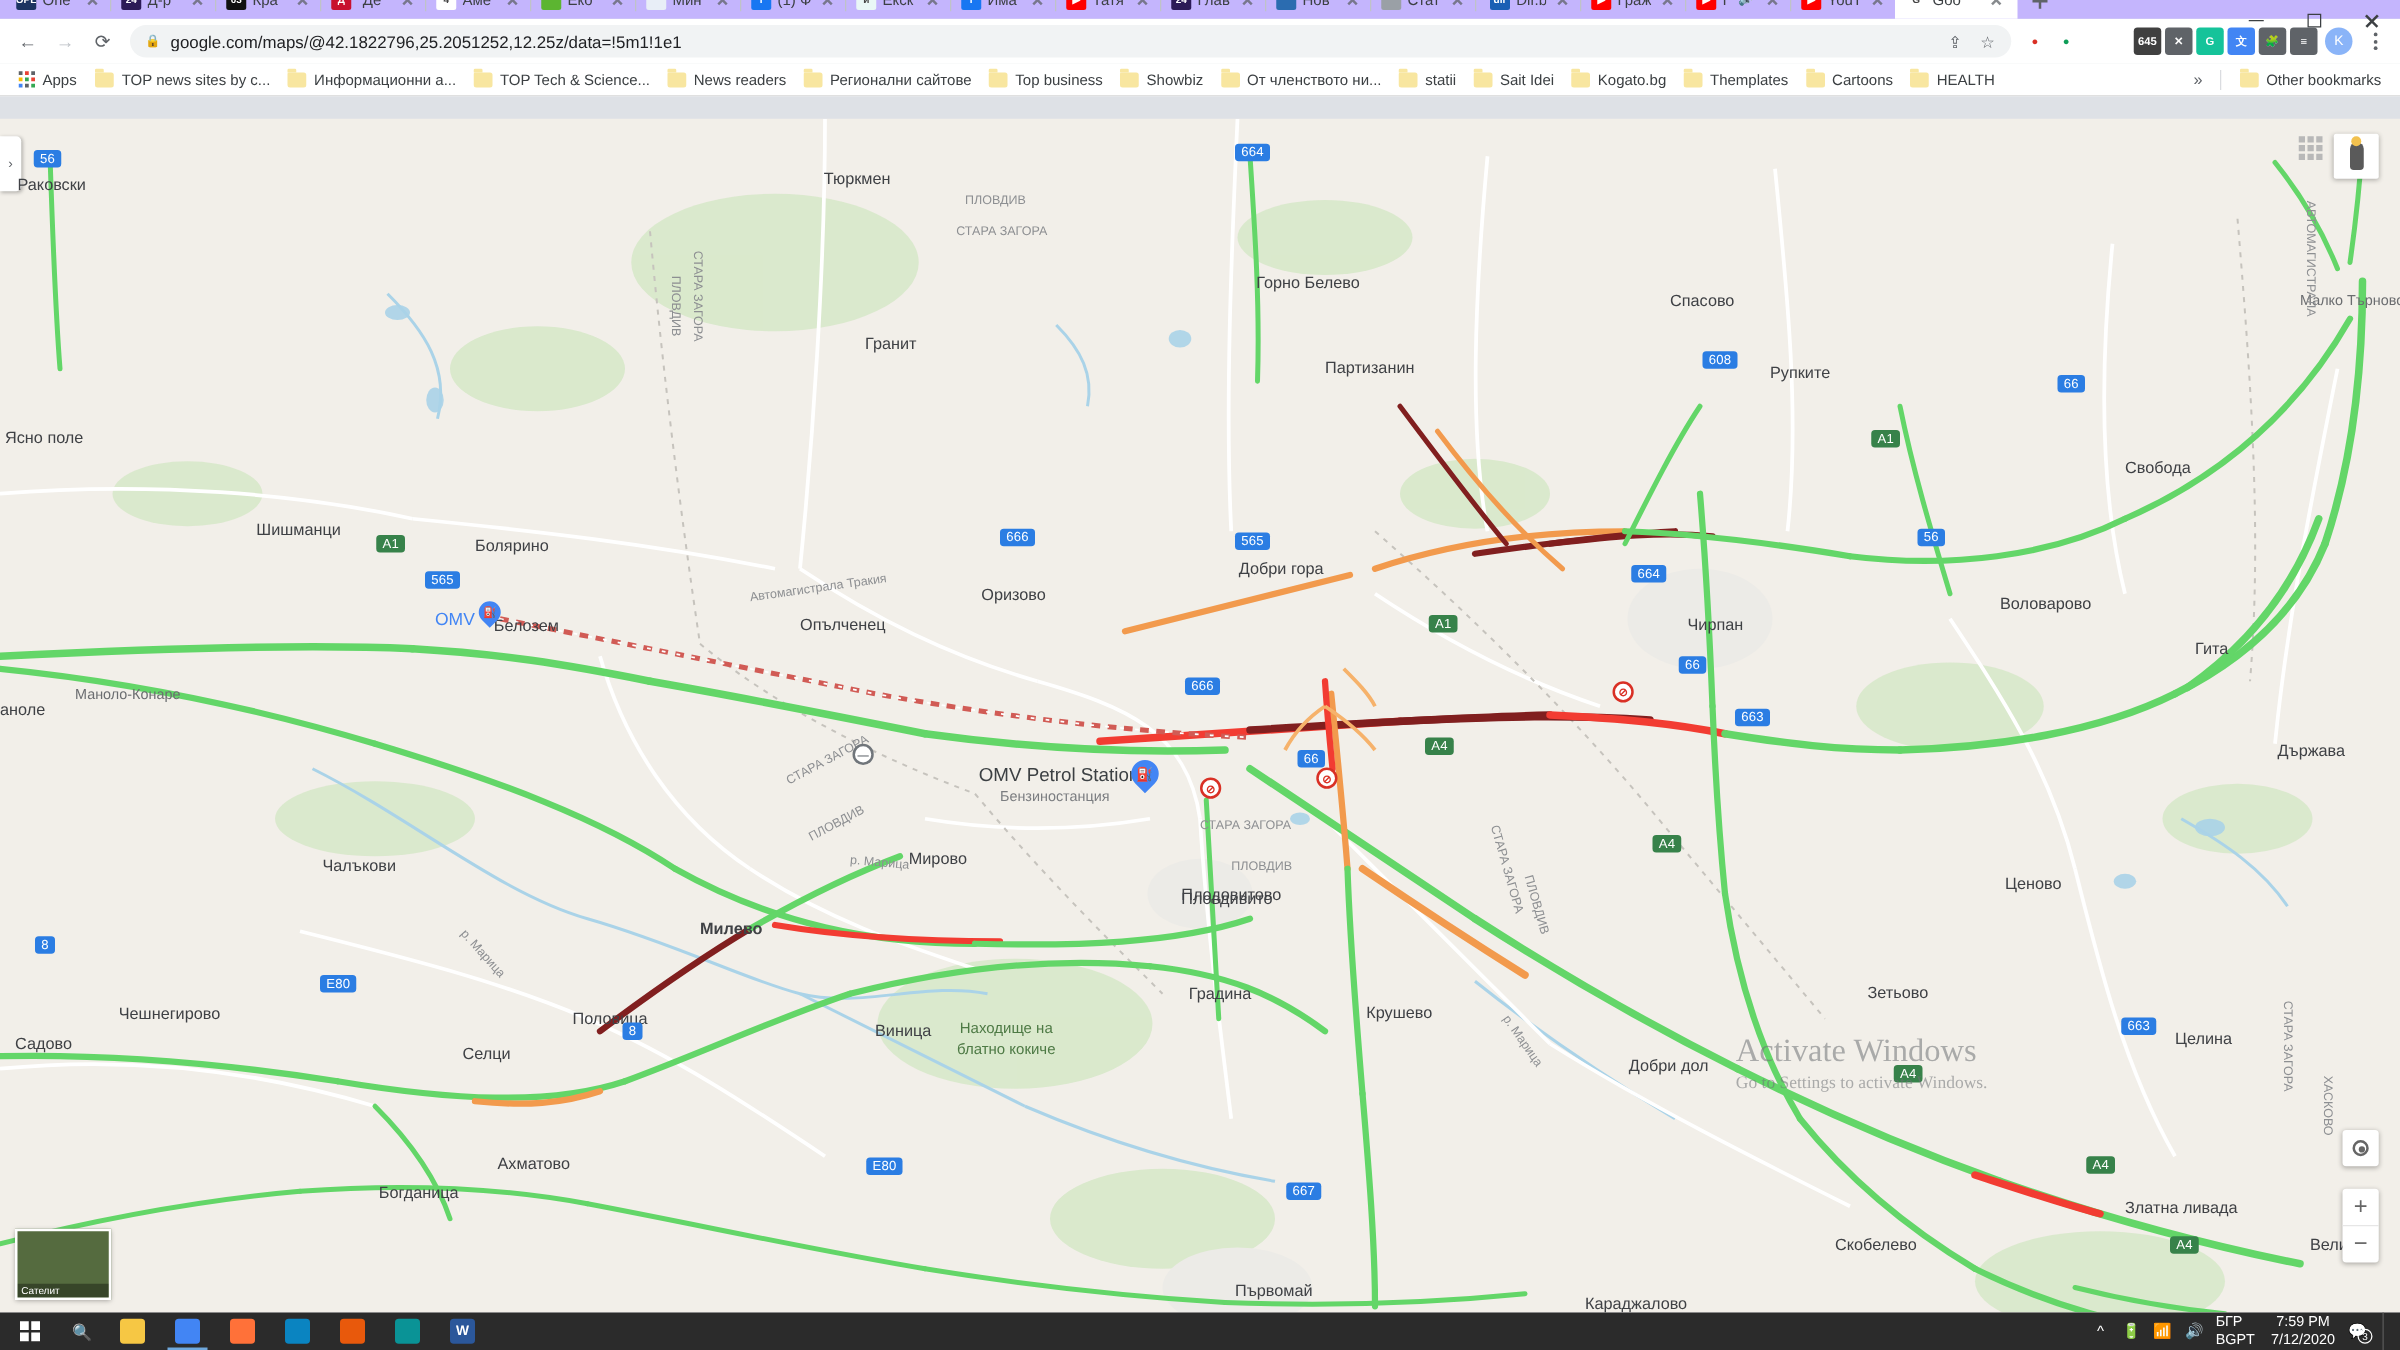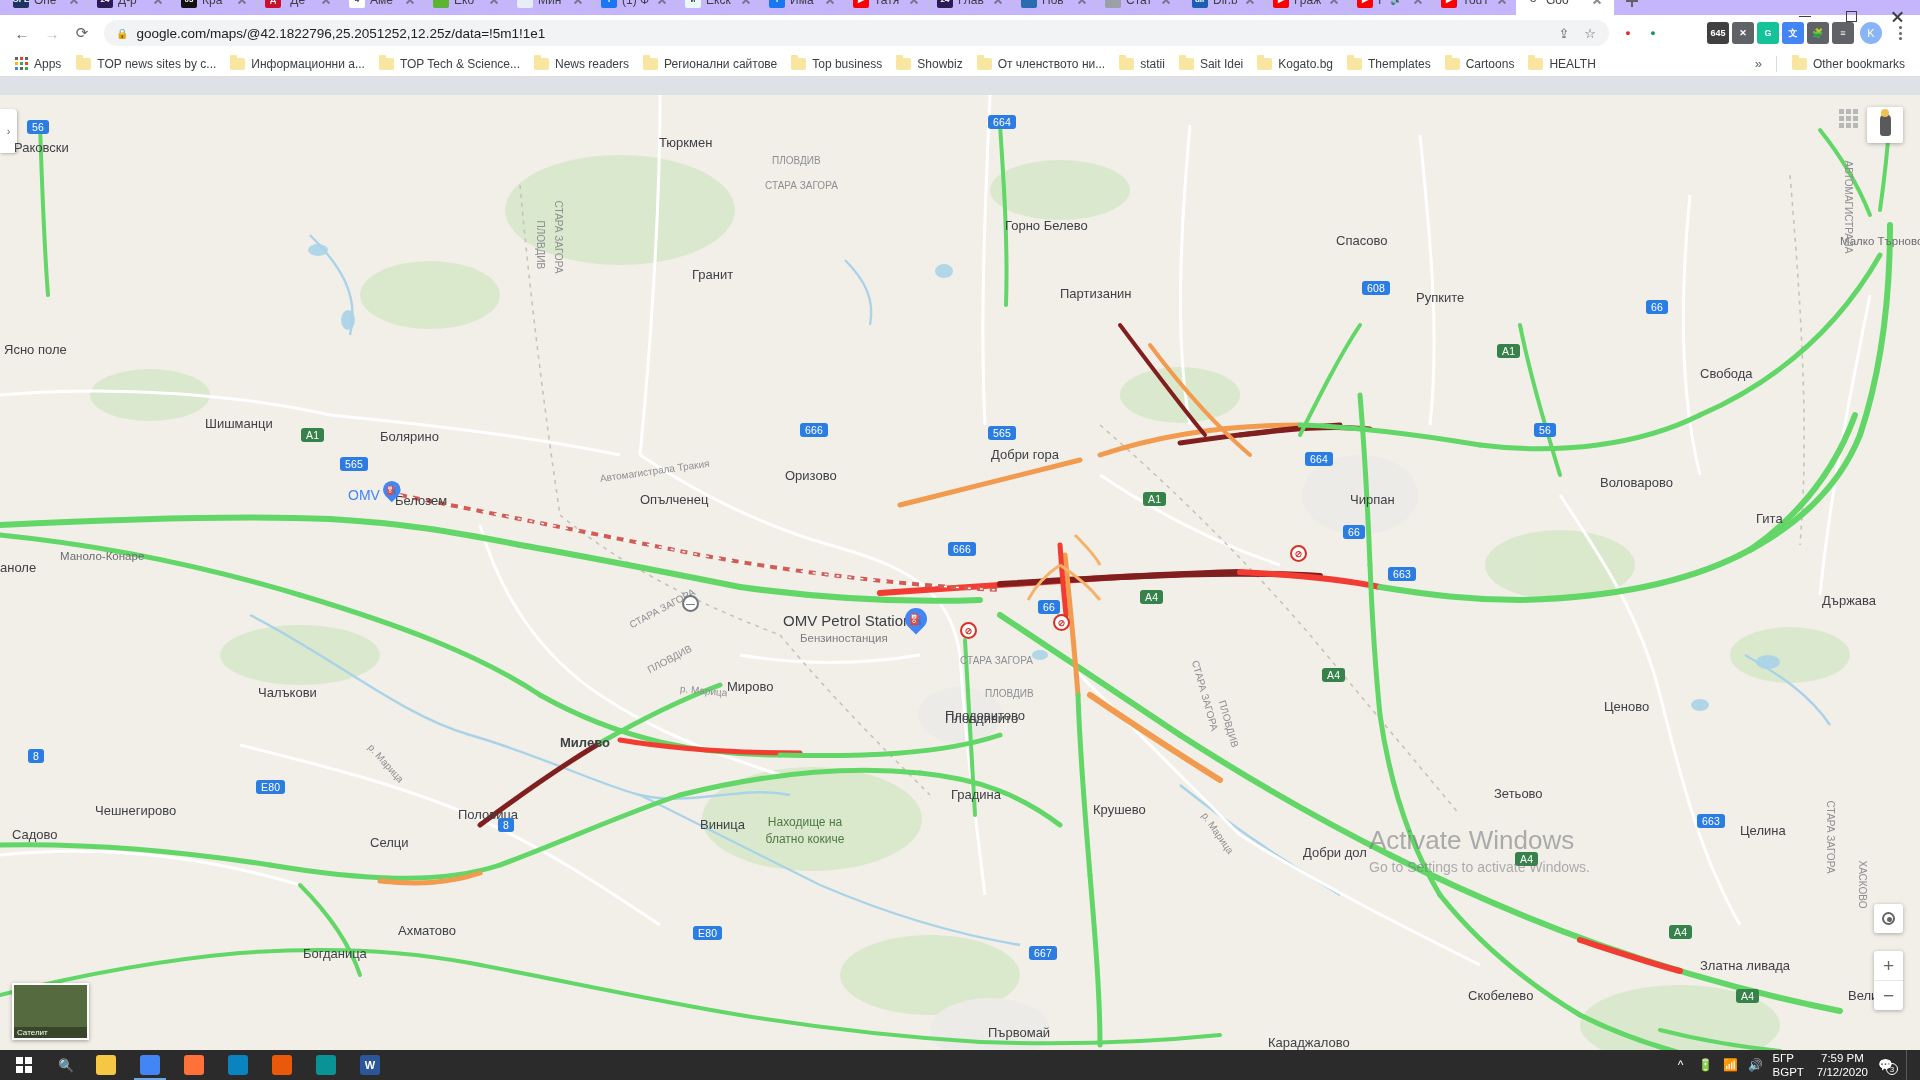--- a/index.html
+++ b/index.html
@@ -213,21 +213,21 @@
     height:34px; display:flex; align-items:center; font-size:12px; color:#3c4043;
   }
   .traffic-legend .seg { padding:0 14px; display:flex; align-items:center; gap:6px; height:100%; }
   .traffic-legend .divider { width:1px; height:22px; background:#e0e0e0; }
   .legend-bar { display:flex; height:7px; width:104px; border-radius:1px; overflow:hidden; }
   .legend-bar i { flex:1; display:block; }
   .legend-round { width:19px;height:19px;border-radius:50%;background:#4285f4;display:flex;align-items:center;justify-content:center;color:#fff;font-size:10px;}
 
   .activate-wm {
     position:absolute; right:330px; bottom:175px; color:#6f7276; text-align:left;
-    font-family:Liberation Sans, sans-serif; opacity:.55;
+    font-family:Liberation Serif, serif; opacity:.55;
   }
   .activate-wm .t1 { font-size:26px; }
   .activate-wm .t2 { font-size:14px; margin-top:3px; }
 
   
   .taskbar {
     position:absolute; left:0; bottom:0; width:1920px; height:30px;
     background:#2b2b2b; display:flex; align-items:center; color:#fff;
   }
   .tb-start { width:48px; height:30px; display:flex; align-items:center; justify-content:center; }

